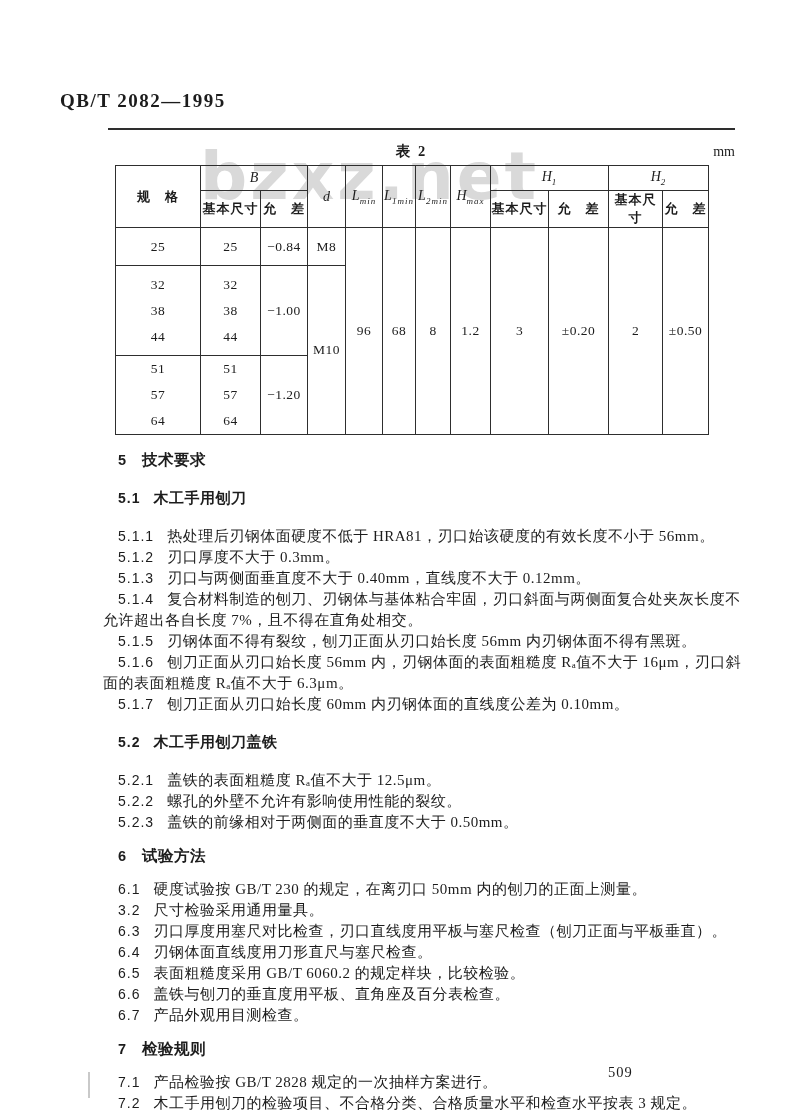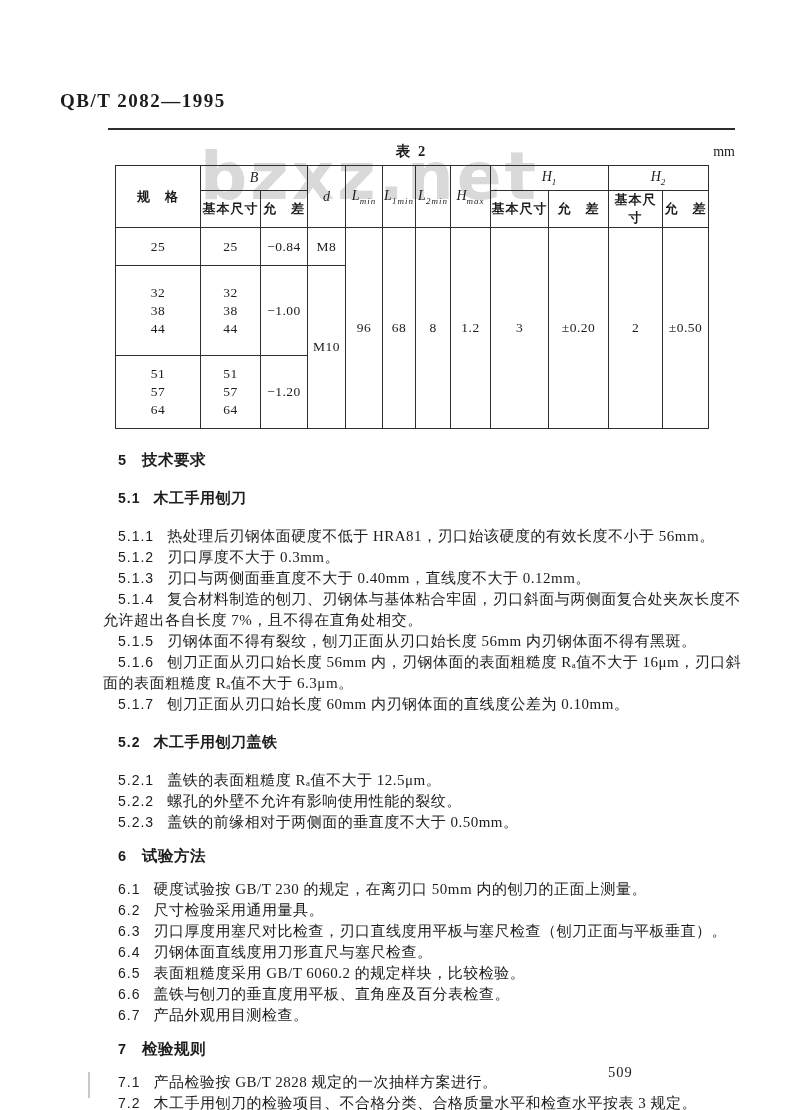--- a/index.html
+++ b/index.html
@@ -56,21 +56,21 @@
     font-weight:normal;color:var(--ink);
   }
   table.dim th{
     border-bottom:1px solid var(--line);
     font-size:13px;font-weight:bold;letter-spacing:1px;
   }
   tr.hr1{height:25px;} tr.hr2{height:27px;}
   tr.r1{height:38px;} tr.r2{height:90px;} tr.r3{height:73px;}
   table.dim td{font-size:13.5px;letter-spacing:0.5px;}
   td.bb{border-bottom:1px solid var(--line);}
-  td.ml{white-space:pre-line;line-height:18px;}
+  td.ml{white-space:pre-line;line-height:26px;}
   .it{
     font-family:"Liberation Serif","DejaVu Serif",serif;
     font-style:italic;font-size:14px;font-weight:normal;letter-spacing:0;
   }
   table.dim sub{font-size:9px;font-style:italic;font-weight:normal;}
 
   
   .content{
     position:absolute;left:103px;top:437px;width:643px;z-index:1;
     font-size:15px;line-height:21px;letter-spacing:0.5px;
@@ -191,21 +191,21 @@
     <p class="clause"><span class="num">5.1.6</span><span>刨刀正面从刃口始长度 56mm 内，刃钢体面的表面粗糙度 Rₐ值不大于 16μm，刃口斜面的表面粗糙度 Rₐ值不大于 6.3μm。</span></p>
     <p class="clause"><span class="num">5.1.7</span><span>刨刀正面从刃口始长度 60mm 内刃钢体面的直线度公差为 0.10mm。</span></p>
 
     <p class="sub-h"><span class="num">5.2</span><span>木工手用刨刀盖铁</span></p>
     <p class="clause"><span class="num">5.2.1</span><span>盖铁的表面粗糙度 Rₐ值不大于 12.5μm。</span></p>
     <p class="clause"><span class="num">5.2.2</span><span>螺孔的外壁不允许有影响使用性能的裂纹。</span></p>
     <p class="clause"><span class="num">5.2.3</span><span>盖铁的前缘相对于两侧面的垂直度不大于 0.50mm。</span></p>
 
     <p class="sec-h"><span class="num">6</span><span>试验方法</span></p>
     <p class="clause"><span class="num">6.1</span><span>硬度试验按 GB/T 230 的规定，在离刃口 50mm 内的刨刀的正面上测量。</span></p>
-    <p class="clause"><span class="num">6.2</span><span>尺寸检验采用通用量具。</span></p>
+    <p class="clause"><span class="num">3.2</span><span>尺寸检验采用通用量具。</span></p>
     <p class="clause"><span class="num">6.3</span><span>刃口厚度用塞尺对比检查，刃口直线度用平板与塞尺检查（刨刀正面与平板垂直）。</span></p>
     <p class="clause"><span class="num">6.4</span><span>刃钢体面直线度用刀形直尺与塞尺检查。</span></p>
     <p class="clause"><span class="num">6.5</span><span>表面粗糙度采用 GB/T 6060.2 的规定样块，比较检验。</span></p>
     <p class="clause"><span class="num">6.6</span><span>盖铁与刨刀的垂直度用平板、直角座及百分表检查。</span></p>
     <p class="clause"><span class="num">6.7</span><span>产品外观用目测检查。</span></p>
 
     <p class="sec-h"><span class="num">7</span><span>检验规则</span></p>
     <p class="clause"><span class="num">7.1</span><span>产品检验按 GB/T 2828 规定的一次抽样方案进行。</span></p>
     <p class="clause"><span class="num">7.2</span><span>木工手用刨刀的检验项目、不合格分类、合格质量水平和检查水平按表 3 规定。</span></p>
 

